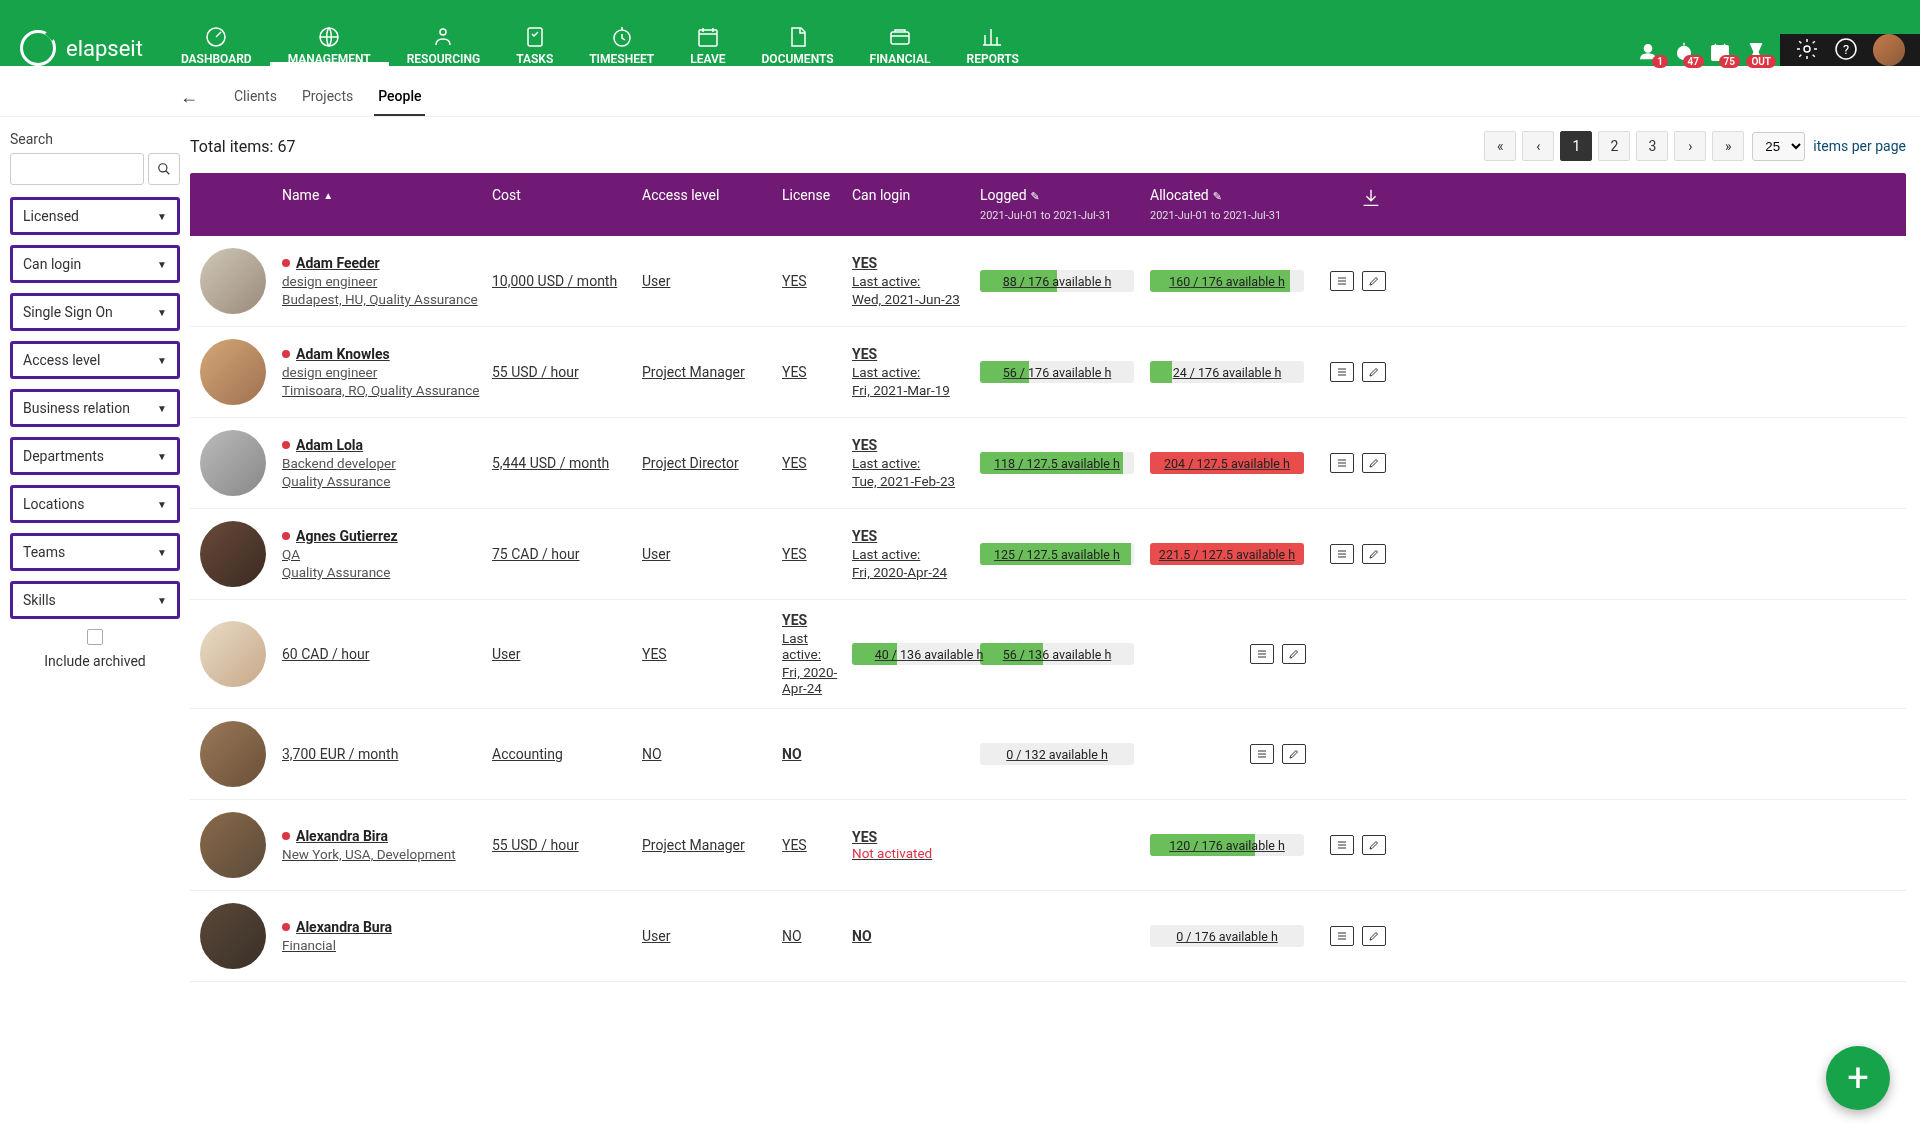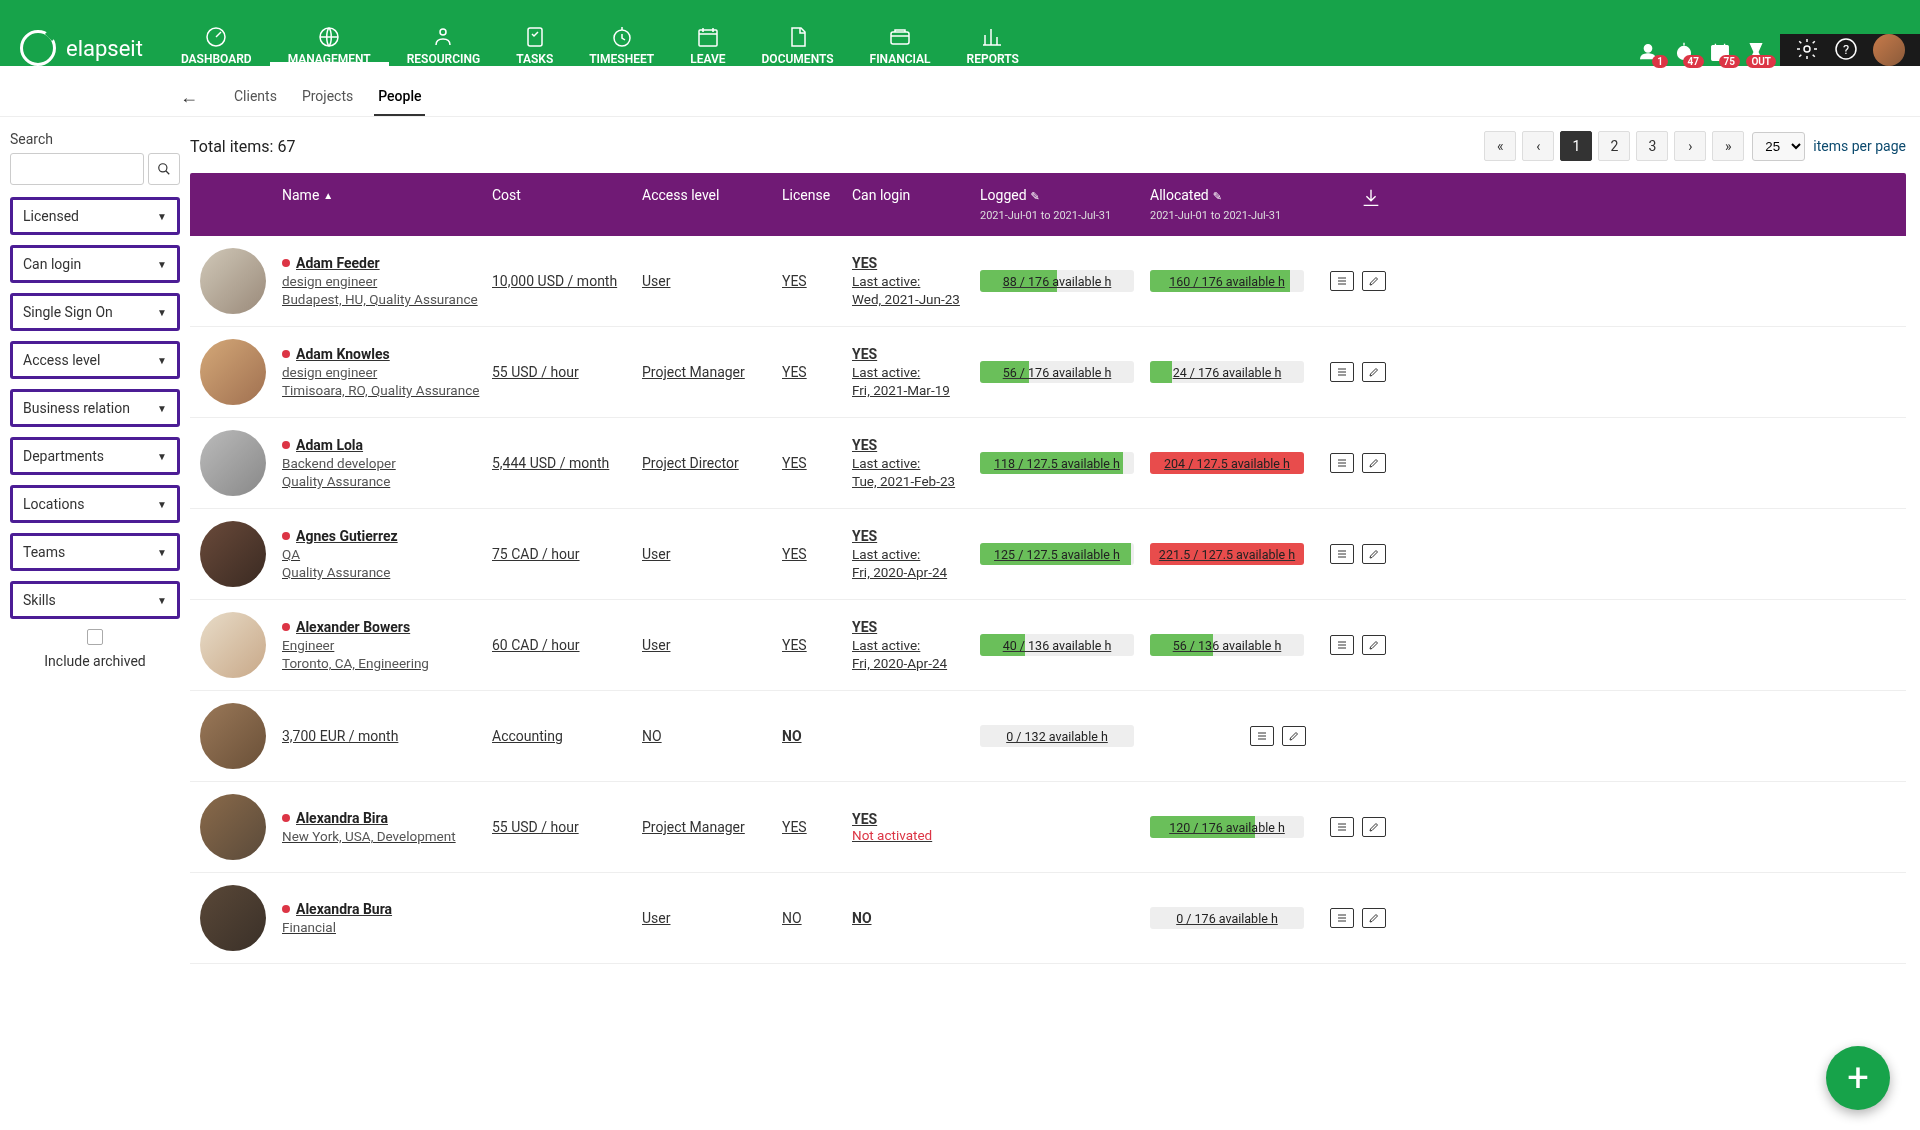--- a/index.html
+++ b/index.html
@@ -484,25 +484,20 @@
               <svg width="14" height="12" viewBox="0 0 24 24" fill="none" stroke="#333" stroke-width="2">
                 <path d="M4 20l4-1 11-11-3-3L5 16z"></path>
               </svg>
             </div>
           </div>
         </div>
         <div class="row">
           <div>
             <div class="avatar av5"></div>
           </div>
-          <div class="name-cell cell">
-            <div class="pname"><span class="dot"></span>Alexander Bowers</div>
-            <div class="sub">Engineer</div>
-            <div class="sub">Toronto, CA, Engineering</div>
-          </div>
           <div class="cell">60 CAD / hour</div>
           <div class="cell">User</div>
           <div class="cell">YES</div>
           <div class="cell">
             <div class="login-yes">YES</div>
             <div class="last-active">Last active:</div>
             <div class="last-active">Fri, 2020-Apr-24</div>
           </div>
           <div class="cell">
             <div class="bar">

